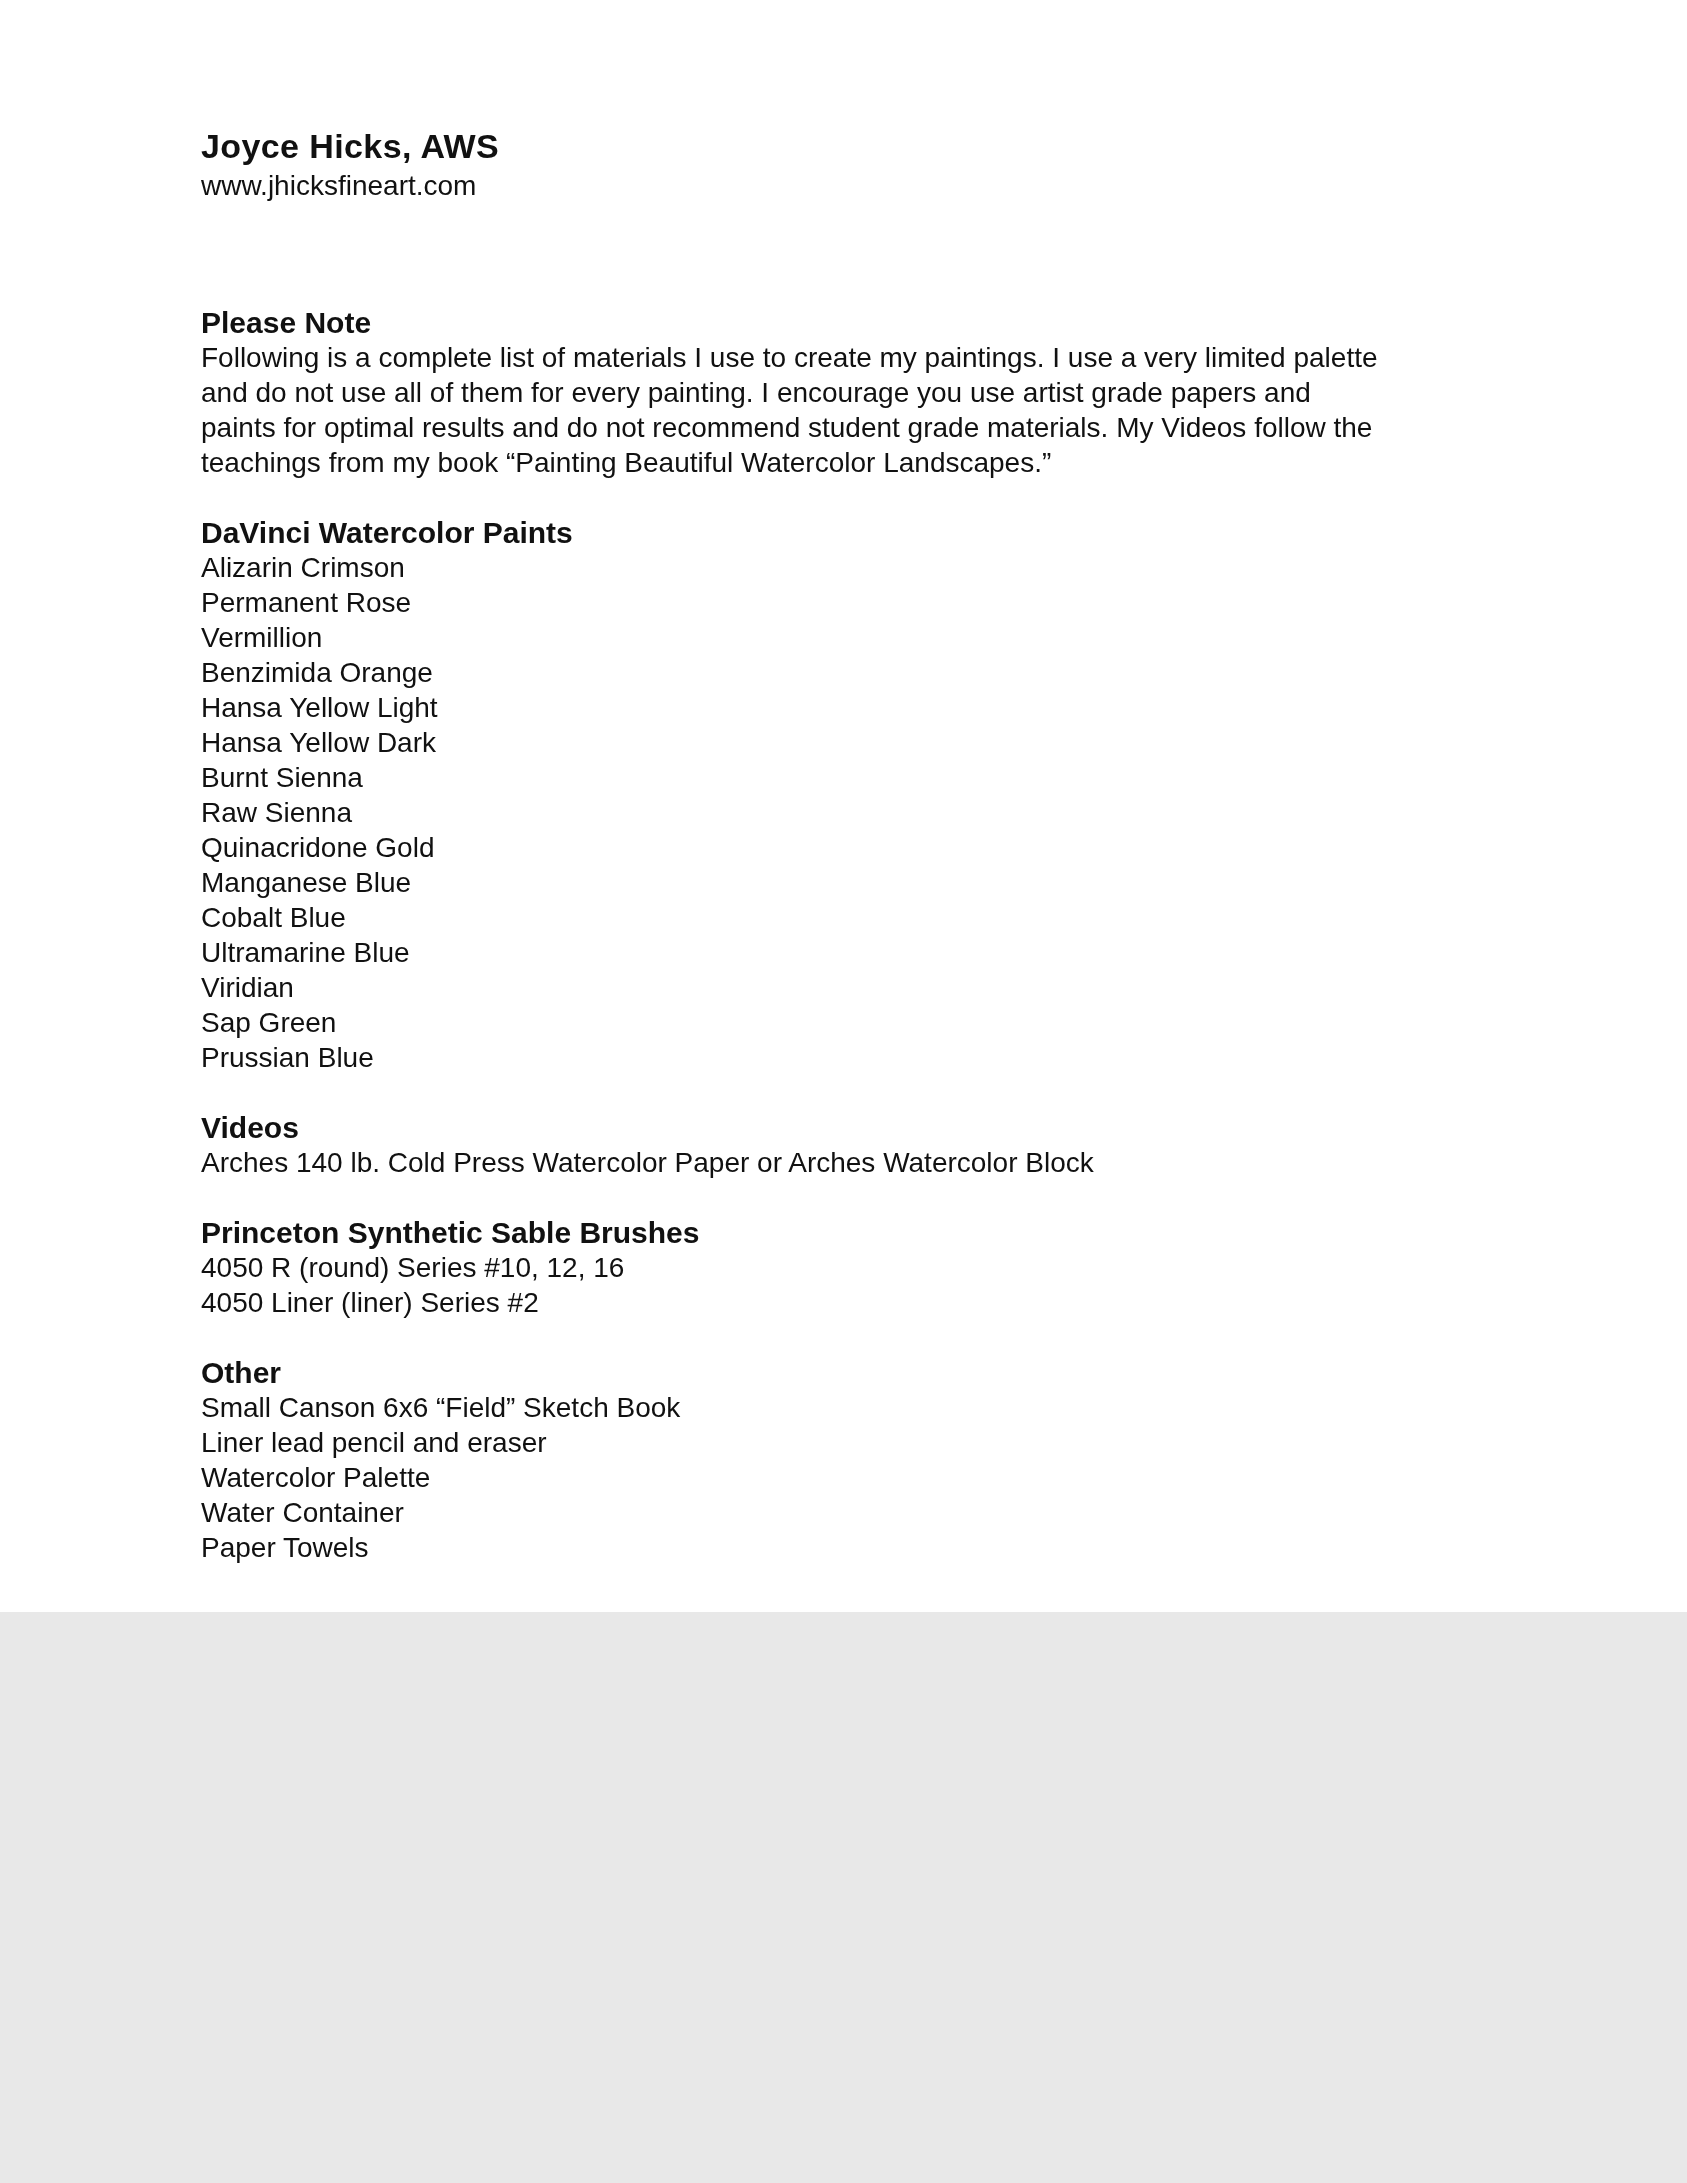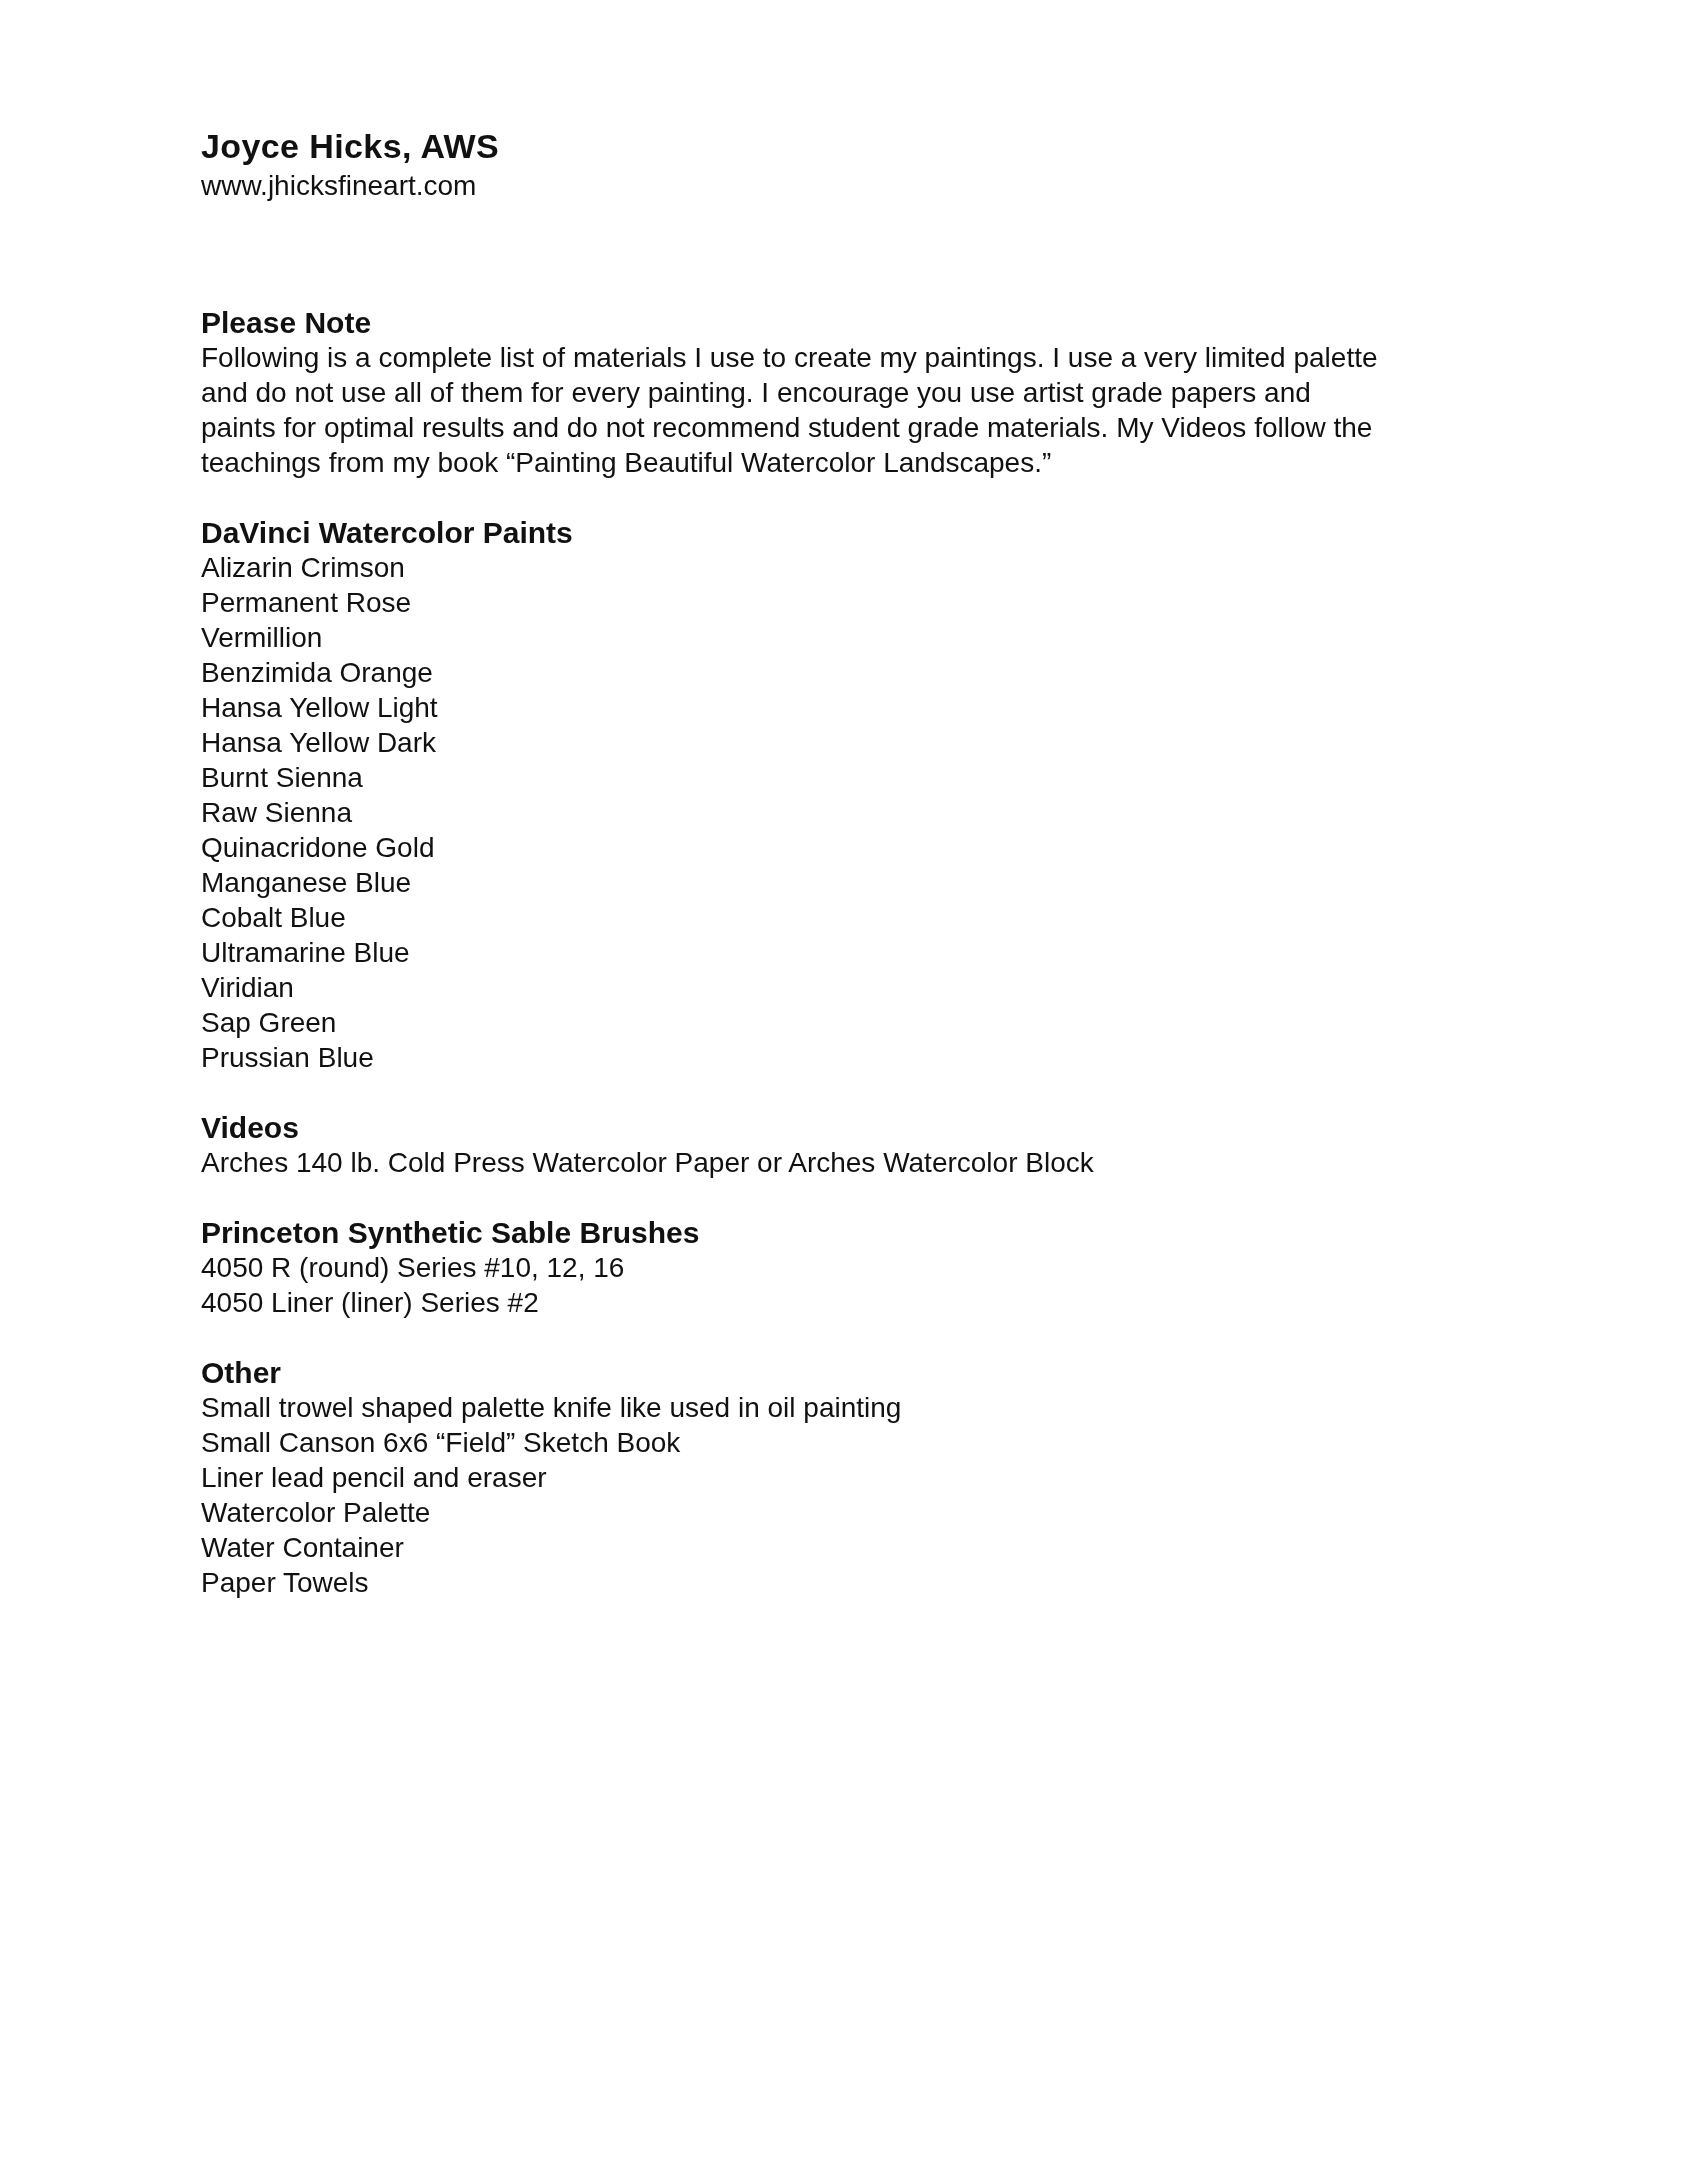--- a/index.html
+++ b/index.html
@@ -3,21 +3,21 @@
 <meta charset="utf-8">
 <style>
   html, body {
     margin: 0;
     padding: 0;
     background: #e8e8e8;
   }
   .page {
     position: relative;
     width: 1687px;
-    height: 2183px;
+    height: 1612px;
     margin: 0 auto;
     background: #ffffff;
     font-family: "Liberation Sans", "DejaVu Sans", sans-serif;
     color: #111111;
     overflow: hidden;
   }
   .content {
     position: absolute;
     left: 201px;
     top: 127px;
@@ -107,21 +107,20 @@
     <div class="section-heading">Princeton Synthetic Sable Brushes</div>
     <div>
             <div class="line">4050 R (round) Series #10, 12, 16</div>
             <div class="line">4050 Liner (liner) Series #2</div>
           </div>
   </div>
 
   <div class="section">
     <div class="section-heading">Other</div>
     <div>
-            <div class="line">Small trowel shaped palette knife like used in oil painting</div>
             <div class="line">Small Canson 6x6 “Field” Sketch Book</div>
             <div class="line">Liner lead pencil and eraser</div>
             <div class="line">Watercolor Palette</div>
             <div class="line">Water Container</div>
             <div class="line">Paper Towels</div>
           </div>
   </div>
 </div>
 
   </div>

